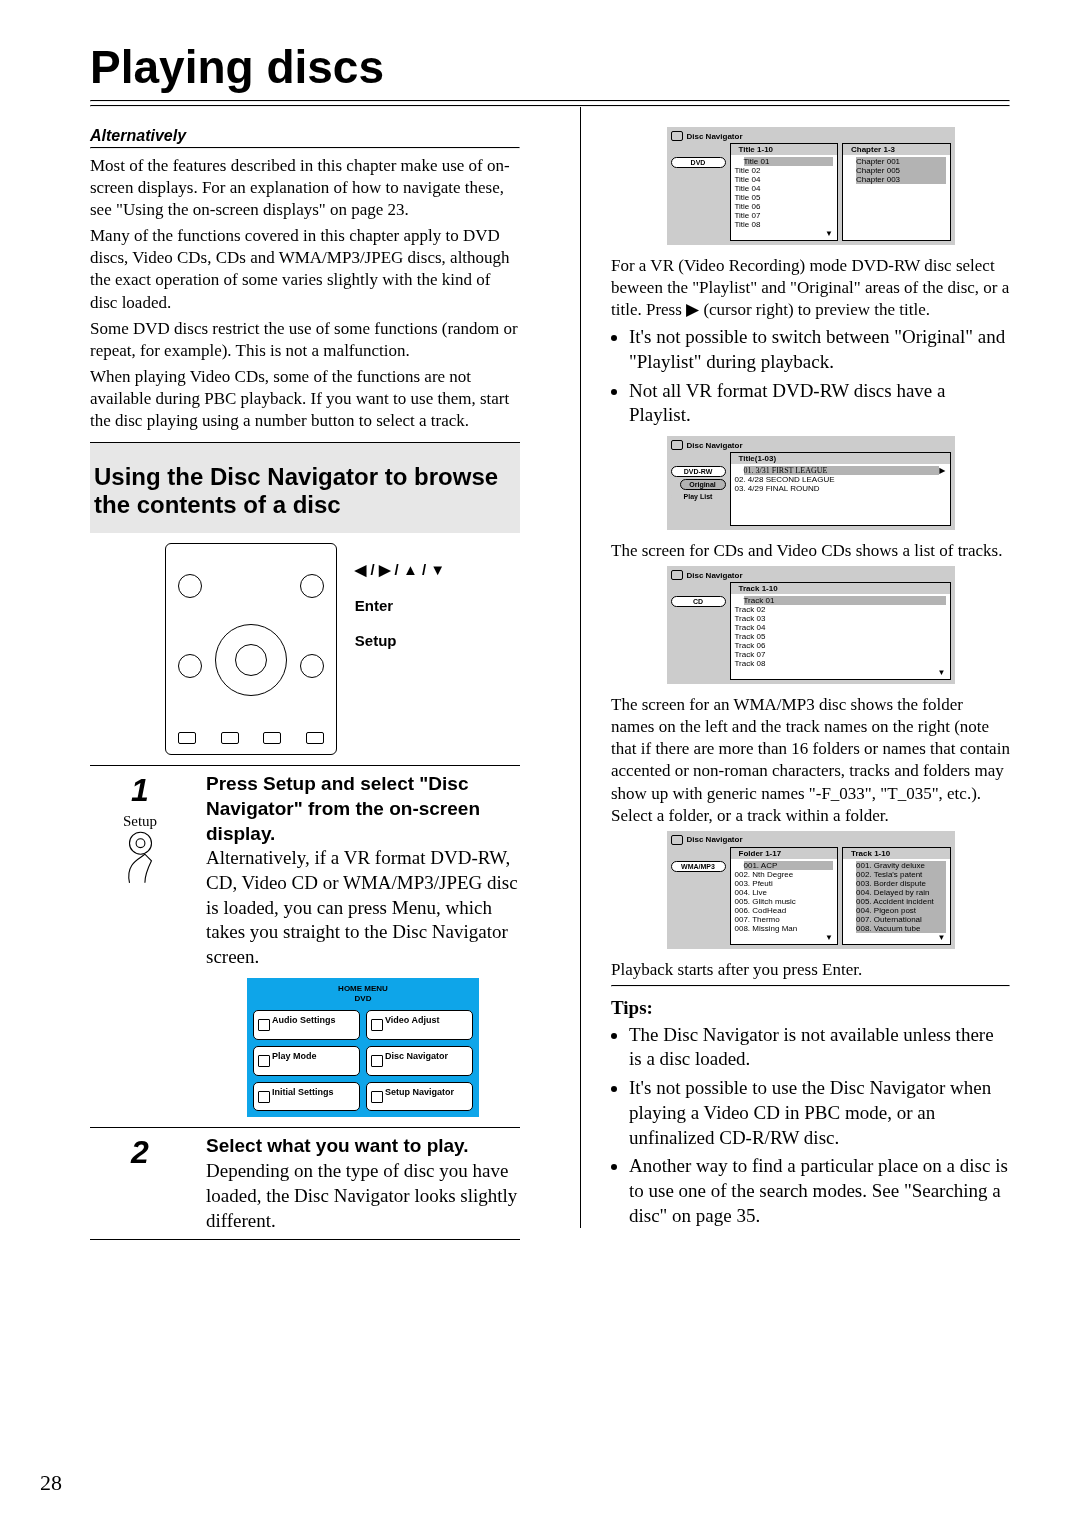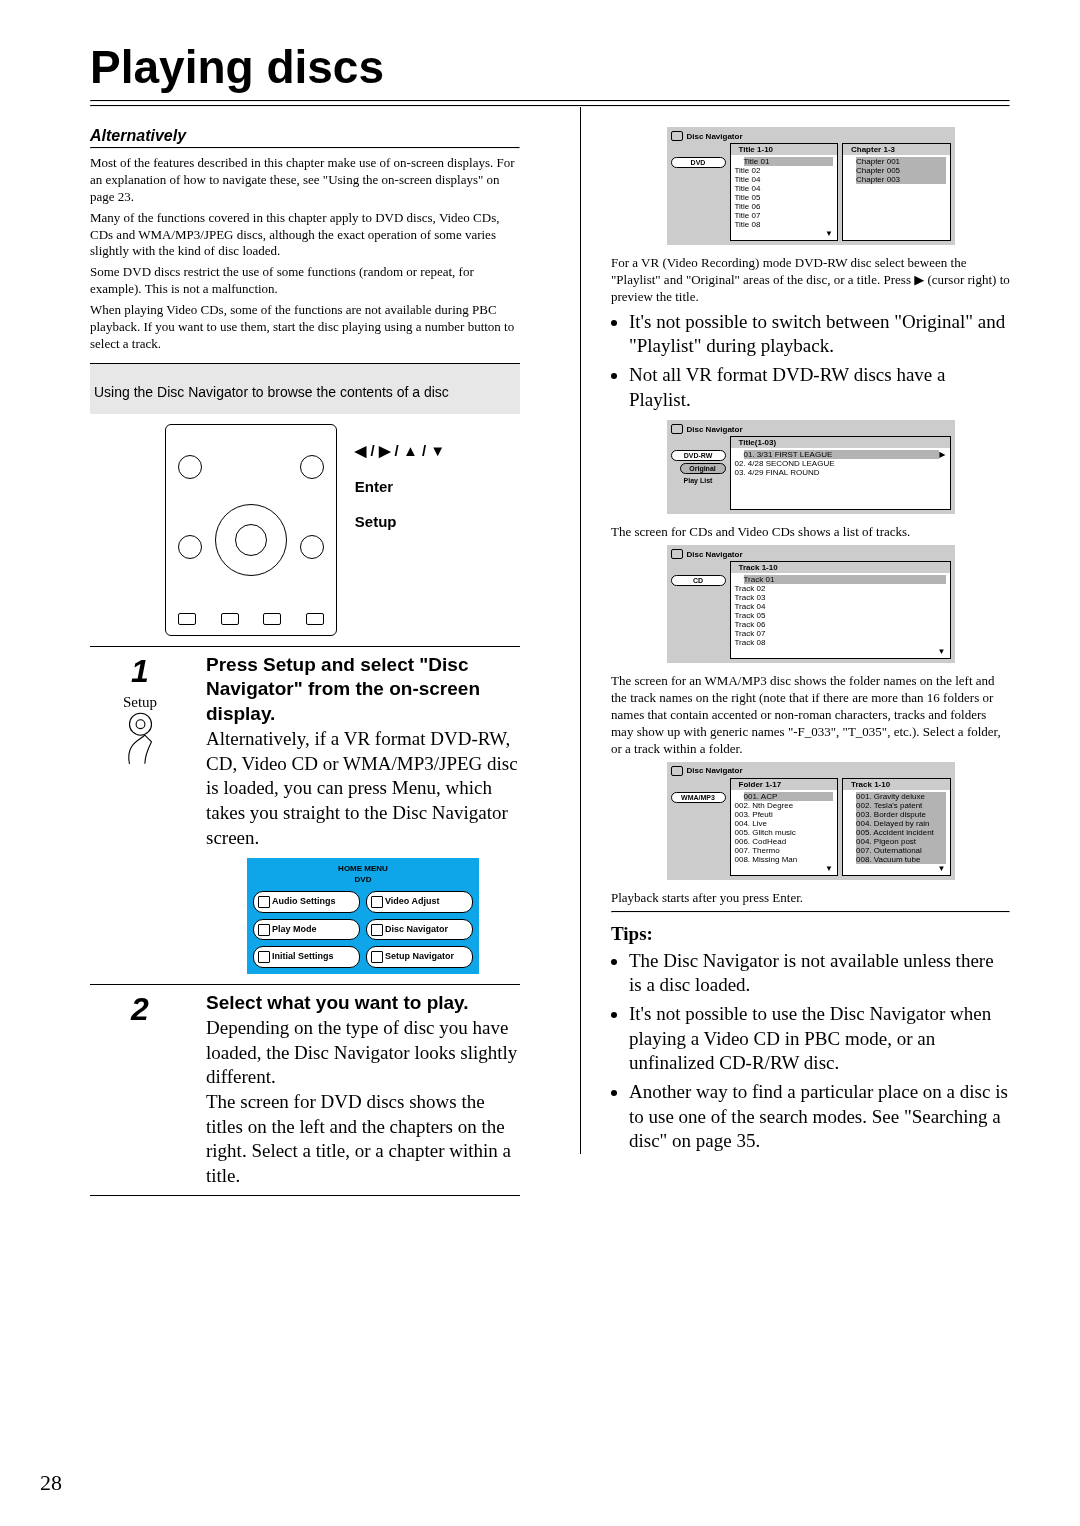--- a/index.html
+++ b/index.html
@@ -28,25 +28,25 @@
 
   .intro-label {
     font-family: Arial, Helvetica, sans-serif;
     font-weight: 700;
     font-style: italic;
     font-size: 16px;
     margin-bottom: 2px;
   }
   .short-rule { border-top: 1px solid #000; margin: 0 0 6px 0; }
 
-  p.body, .body { font-size: 13px; line-height: 1.3; margin: 0 0 4px 0; }
+  p.body, .body { font-size: 17px; line-height: 1.3; margin: 0 0 4px 0; }
   .section-h {
     font-family: Arial, Helvetica, sans-serif;
-    font-weight: 400;
-    font-size: 14px;
+    font-weight: 700;
+    font-size: 24px;
     margin: 16px 0 8px 0;
     display: inline-block;
   }
   .section-box {
     border-top: 1px solid #000;
     background: #e7e7e7;
     padding: 4px 6px 6px 4px;
     margin-top: 10px;
   }
 
@@ -84,24 +84,24 @@
     background: #0ea5e9;
     padding: 6px;
     font-family: Arial, Helvetica, sans-serif;
   }
   .home-menu .hm-head { text-align: center; font-size: 8px; font-weight: 700; }
   .hm-row { display: flex; gap: 6px; margin-top: 6px; }
   .hm-btn {
     flex: 1;
     background: #fff;
     border: 1px solid #000;
-    border-radius: 10px;
+    border-radius: 5px;
     font-size: 9px;
     font-weight: 700;
-    padding: 4px 2px 4px 18px;
+    padding: 4px 2px 12px 18px;
     position: relative;
   }
   .hm-btn::before {
     content: "";
     position: absolute; left: 4px; top: 50%; transform: translateY(-50%);
     width: 10px; height: 10px; border: 1px solid #000; border-radius: 1px;
   }
 
   
   .osd {
@@ -215,21 +215,20 @@
       </div>
     </div>
 
     <div class="step step-end">
       <div class="step-num">
         <span>2</span>
       </div>
       <div class="step-text">
         <span class="bold">Select what you want to play.</span>
         <div>Depending on the type of disc you have loaded, the Disc Navigator looks slightly different.</div>
-        <div>The screen for DVD discs shows the titles on the left and the chapters on the right. Select a title, or a chapter within a title.</div>
       </div>
     </div>
 
   </div>
     </div>
 
   <div class="col">
       <div class="col-inner" style="border-left:1px solid #000; padding-left:30px;">
 
     <div class="osd">
@@ -270,21 +269,21 @@
       <div class="hdr">Disc Navigator</div>
       <div class="cols">
         <div class="left">
           <div style="height:12px"></div>
           <div class="tag">DVD-RW</div>
           <div class="tag sel">Original</div>
           <div class="tag" style="background:#ccc;border:none;">Play List</div>
         </div>
         <div class="box">
           <div class="head">Title(1-03)</div>
-          <div style="display:flex; justify-content:space-between;">
+          <div style="display:flex; justify-content:space-between;font-family:Liberation Serif, serif;">
                 <span class="sel" style="flex:1">01. 3/31 FIRST LEAGUE</span>
                 <span>▶</span>
               </div>
           <div>02. 4/28 SECOND LEAGUE</div>
           <div>03. 4/29 FINAL ROUND</div>
           <div style="height:30px"></div>
         </div>
       </div>
     </div>
 

